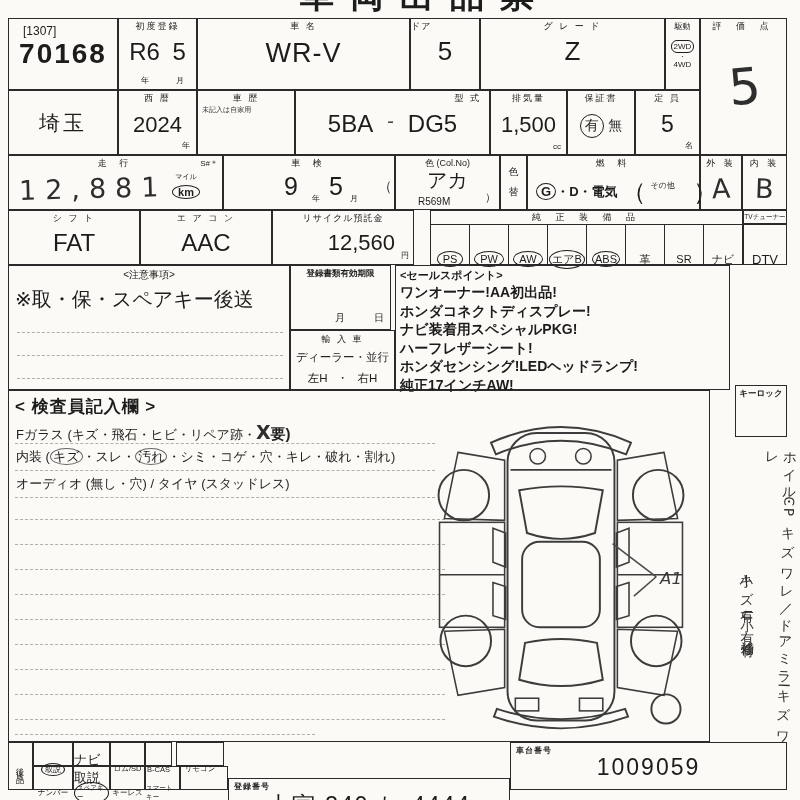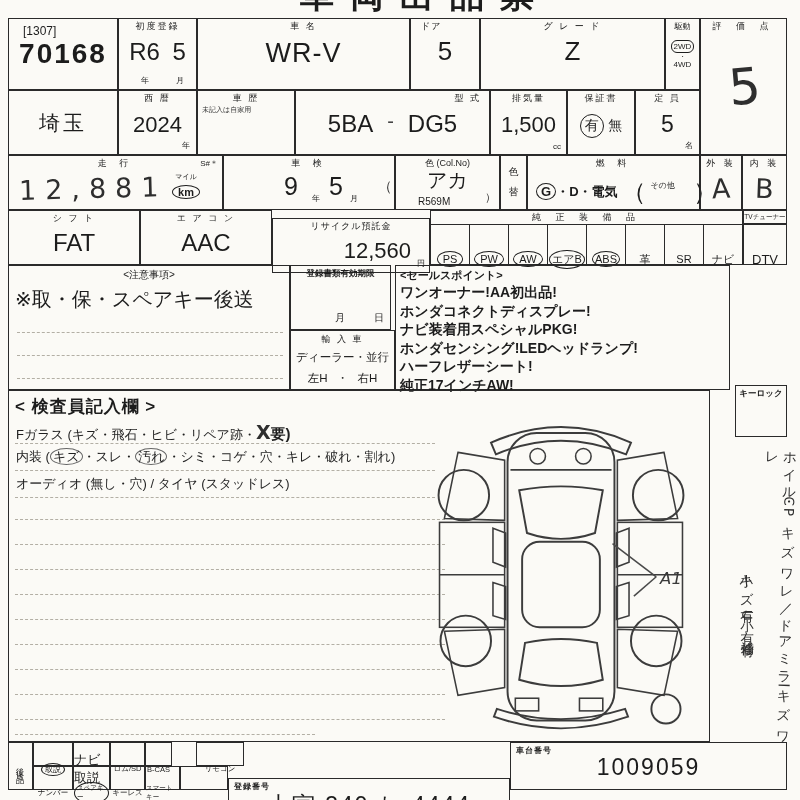--- a/index.html
+++ b/index.html
@@ -2,21 +2,21 @@
 <html><head>
 <meta charset="utf-8">
 <style>
   html,body{margin:0;padding:0;}
   body{width:800px;height:800px;position:relative;background:#fbfaf6;
        font-family:"Liberation Sans","DejaVu Sans",sans-serif;color:#1c1c1c;
        -webkit-font-smoothing:antialiased;overflow:hidden;}
   .cell{position:absolute;border:1.6px solid #2a2a2a;box-sizing:border-box;background:transparent;}
   .thin{border-width:1.2px;}
   .lbl{font-size:9px;letter-spacing:2px;text-align:center;color:#222;line-height:11px;padding-top:2px;white-space:nowrap;}
-  .lbl.tl{text-align:left;padding-left:10px;letter-spacing:1px;}
+  .lbl.tl{text-align:left;padding-left:0;letter-spacing:1px;}
   .val{text-align:center;white-space:nowrap;}
   .unit{font-size:8px;position:absolute;color:#222;}
   .hand{font-family:"DejaVu Sans",sans-serif;color:#2e2e2e;}
   .circ{display:inline-block;margin-top:30px;}
   .circ[data-circled="true"]{border:1.7px solid #1e1e1e;border-radius:50%;padding:1px 5px;}
   .ringed{border:1.7px solid #1e1e1e;border-radius:50%;padding:0 4px;display:inline-block;}
   .dash{position:absolute;border-bottom:1.4px dashed #b3afa5;height:0;}
   .eq-row{position:absolute;left:0;right:0;top:13px;bottom:0;display:flex;}
   .eq-cell{flex:1;border-left:1.6px solid #2a2a2a;display:flex;align-items:center;justify-content:center;font-size:11px;white-space:nowrap;}
   .eq-cell:first-child{border-left:none;}
@@ -175,21 +175,21 @@
 <div class="cell" style="left:8px;top:210px;width:132px;height:55px;">
   <div class="lbl">シ フ ト</div>
   <div class="val" style="font-size:24px;padding-top:5px;">FAT</div>
 </div>
 
 <div class="cell" style="left:140px;top:210px;width:132px;height:55px;">
   <div class="lbl">エ ア コ ン</div>
   <div class="val" style="font-size:24px;padding-top:5px;">AAC</div>
 </div>
 
-<div class="cell" style="left:272px;top:218px;width:158px;height:55px;">
+<div class="cell" style="left:272px;top:210px;width:142px;height:55px;">
   <div class="lbl" style="letter-spacing:1px;">リサイクル預託金</div>
   <div style="font-size:22px;text-align:right;padding:6px 18px 0 0;">12,560</div>
   <span class="unit" style="right:4px;bottom:3px;">円</span>
 </div>
 
 <div class="cell" style="left:430px;top:210px;width:313px;height:55px;">
   <div class="lbl" style="letter-spacing:6px;border-bottom:1.6px solid #2a2a2a;height:13px;line-height:12px;padding-top:0;">純 正 装 備 品</div>
   <div class="eq-row">
     <div class="eq-cell">
         <span class="circ" data-circled="true">PS</span>
@@ -247,22 +247,22 @@
     <span style="margin:0 6px;">・</span>
     <span>右H</span>
   </div>
 </div>
 
 <div class="cell" style="left:395px;top:265px;width:335px;height:125px;padding:2px 0 0 4px;">
   <div style="font-size:11px;font-weight:bold;">&lt;セールスポイント&gt;</div>
   <div class="sales-line">ワンオーナー!AA初出品!</div>
   <div class="sales-line">ホンダコネクトディスプレー!</div>
   <div class="sales-line">ナビ装着用スペシャルPKG!</div>
+  <div class="sales-line">ハーフレザーシート!</div>
   <div class="sales-line">ホンダセンシング!LEDヘッドランプ!</div>
-  <div class="sales-line">ハーフレザーシート!</div>
   <div class="sales-line">純正17インチAW!</div>
 </div>
 
 <div class="cell" style="left:8px;top:390px;width:702px;height:352px;">
   <div style="font-size:17px;font-weight:bold;padding:4px 0 0 6px;letter-spacing:1px;">&lt; 検査員記入欄 &gt;</div>
   <div class="chk" style="left:7px;top:30px;">
     <span>Fガラス (キズ・飛石・ヒビ・リペア跡・</span><span class="hand" style="font-size:19px;font-weight:bold;">X</span><span style="font-size:15px;font-weight:bold;">要)</span>
   </div>
   <div class="dash" style="left:6px;top:52px;width:420px;"></div>
   <div class="chk" style="left:7px;top:57px;">
@@ -346,21 +346,21 @@
   </div>
 <div class="cell thin" style="left:73px;top:742px;width:37px;height:24px;display:flex;align-items:center;justify-content:center;">
     <span class="circ" style="font-size:13px;" data-circled="false">ナビ取説</span>
   </div>
 <div class="cell thin" style="left:110px;top:742px;width:35px;height:24px;display:flex;align-items:center;justify-content:center;">
     <span class="circ" style="font-size:7.5px;" data-circled="false">ロム/SD</span>
   </div>
 <div class="cell thin" style="left:145px;top:742px;width:27px;height:24px;display:flex;align-items:center;justify-content:center;">
     <span class="circ" style="font-size:7.5px;" data-circled="false">B-CAS</span>
   </div>
-<div class="cell thin" style="left:196px;top:742px;width:48px;height:24px;display:flex;align-items:center;justify-content:center;">
+<div class="cell thin" style="left:176px;top:742px;width:48px;height:24px;display:flex;align-items:center;justify-content:center;">
     <span class="circ" style="font-size:7.5px;" data-circled="false">リモコン</span>
   </div>
 
 <div class="cell thin" style="left:33px;top:766px;width:40px;height:24px;display:flex;align-items:center;justify-content:center;">
     <span class="circ" style="font-size:7.5px;" data-circled="false">ナンバー</span>
   </div>
 <div class="cell thin" style="left:73px;top:766px;width:37px;height:24px;display:flex;align-items:center;justify-content:center;">
     <span class="circ" style="font-size:6.5px;padding:1px 2px;" data-circled="true">スペアキー</span>
   </div>
 <div class="cell thin" style="left:110px;top:766px;width:35px;height:24px;display:flex;align-items:center;justify-content:center;">

